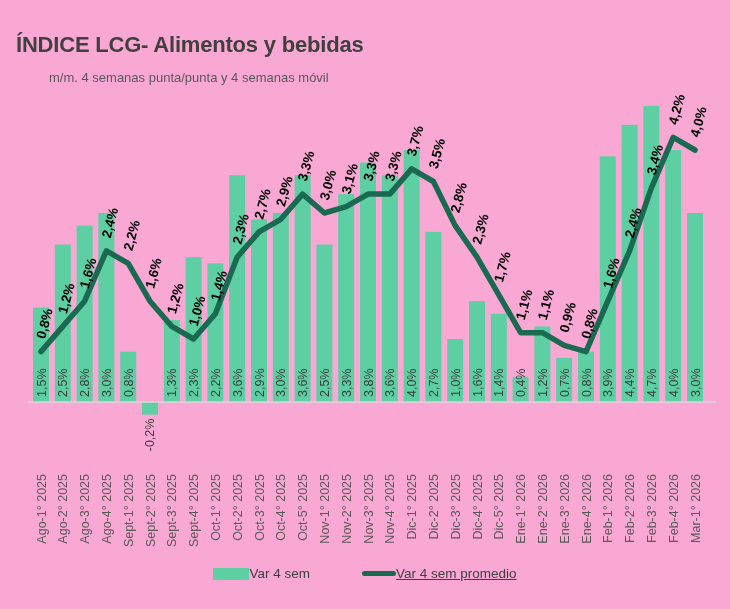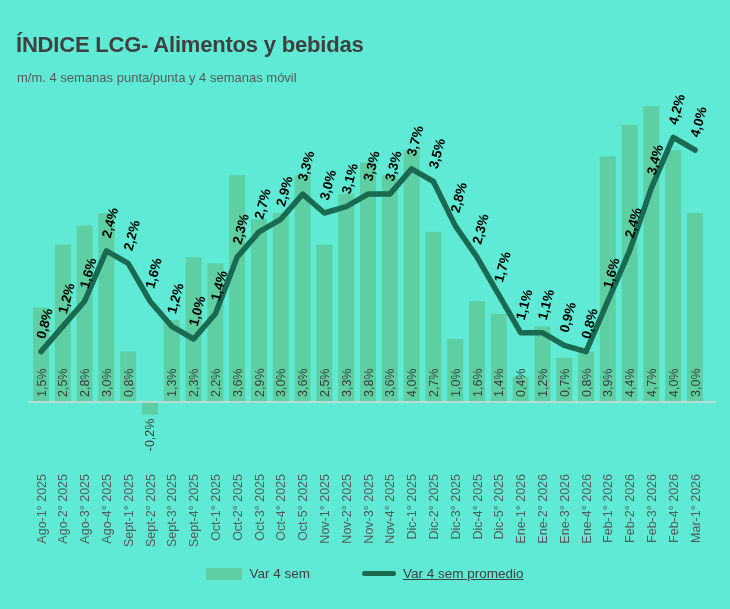--- a/index.html
+++ b/index.html
@@ -1,44 +1,44 @@
 <!DOCTYPE html>
 <html><head>
 <meta charset="utf-8">
 <style>
   html,body{margin:0;padding:0;background:#ffffff;}
   .canvas{
-    position:relative;width:730px;height:609px;background:#5eead4;overflow:hidden;
+    position:relative;width:730px;height:609px;background:#f9a8d4;overflow:hidden;
     font-family:"Liberation Sans",sans-serif;
   }
   .chart-title{
     position:absolute;left:16px;top:32px;font-size:22px;font-weight:700;letter-spacing:-0.2px;
   }
   .chart-subtitle{
     position:absolute;left:17px;top:70px;font-size:13px;
   }
   #chart-svg{position:absolute;left:0;top:0;}
   .bar-label{font-family:"Liberation Sans",sans-serif;font-size:12.5px;}
   .cat-label{font-family:"Liberation Sans",sans-serif;font-size:12.5px;}
   .line-label{font-family:"Liberation Sans",sans-serif;font-size:13.5px;font-weight:700;}
   .legend{
     position:absolute;left:0;right:0;top:566px;display:flex;justify-content:center;
     align-items:center;gap:52px;
   }
-  .legend-item{display:flex;align-items:center;gap:7px;font-size:13.5px;}
+  .legend-item{display:flex;align-items:center;font-size:13.5px;}
   .swatch-bar{width:36px;height:12px;display:inline-block;}
   .swatch-line{width:34px;height:5px;border-radius:3px;display:inline-block;}
 </style>
 </head>
 <body>
 
 <div class="canvas">
 
   <div class="chart-title" style="color: rgb(64, 64, 64);">ÍNDICE LCG- Alimentos y bebidas</div>
-  <div class="chart-subtitle" style="color: rgb(89, 89, 89);">m/m. 4 semanas punta/punta y 4 semanas móvil</div>
+  <div class="chart-subtitle" style="color: rgb(89, 89, 89); margin-left: 32px;">m/m. 4 semanas punta/punta y 4 semanas móvil</div>
 
   <svg id="chart-svg" width="730" height="609" viewBox="0 0 730 609">
       <rect x="33.0" y="307.5" width="16" height="94.5" fill="#5ecfa3"></rect>
       <rect x="54.8" y="244.5" width="16" height="157.5" fill="#5ecfa3"></rect>
       <rect x="76.6" y="225.6" width="16" height="176.4" fill="#5ecfa3"></rect>
       <rect x="98.4" y="213.0" width="16" height="189.0" fill="#5ecfa3"></rect>
       <rect x="120.2" y="351.6" width="16" height="50.4" fill="#5ecfa3"></rect>
       <rect x="142.0" y="402.0" width="16" height="12.6" fill="#5ecfa3"></rect>
       <rect x="163.8" y="320.1" width="16" height="81.9" fill="#5ecfa3"></rect>
       <rect x="185.6" y="257.1" width="16" height="144.9" fill="#5ecfa3"></rect>

